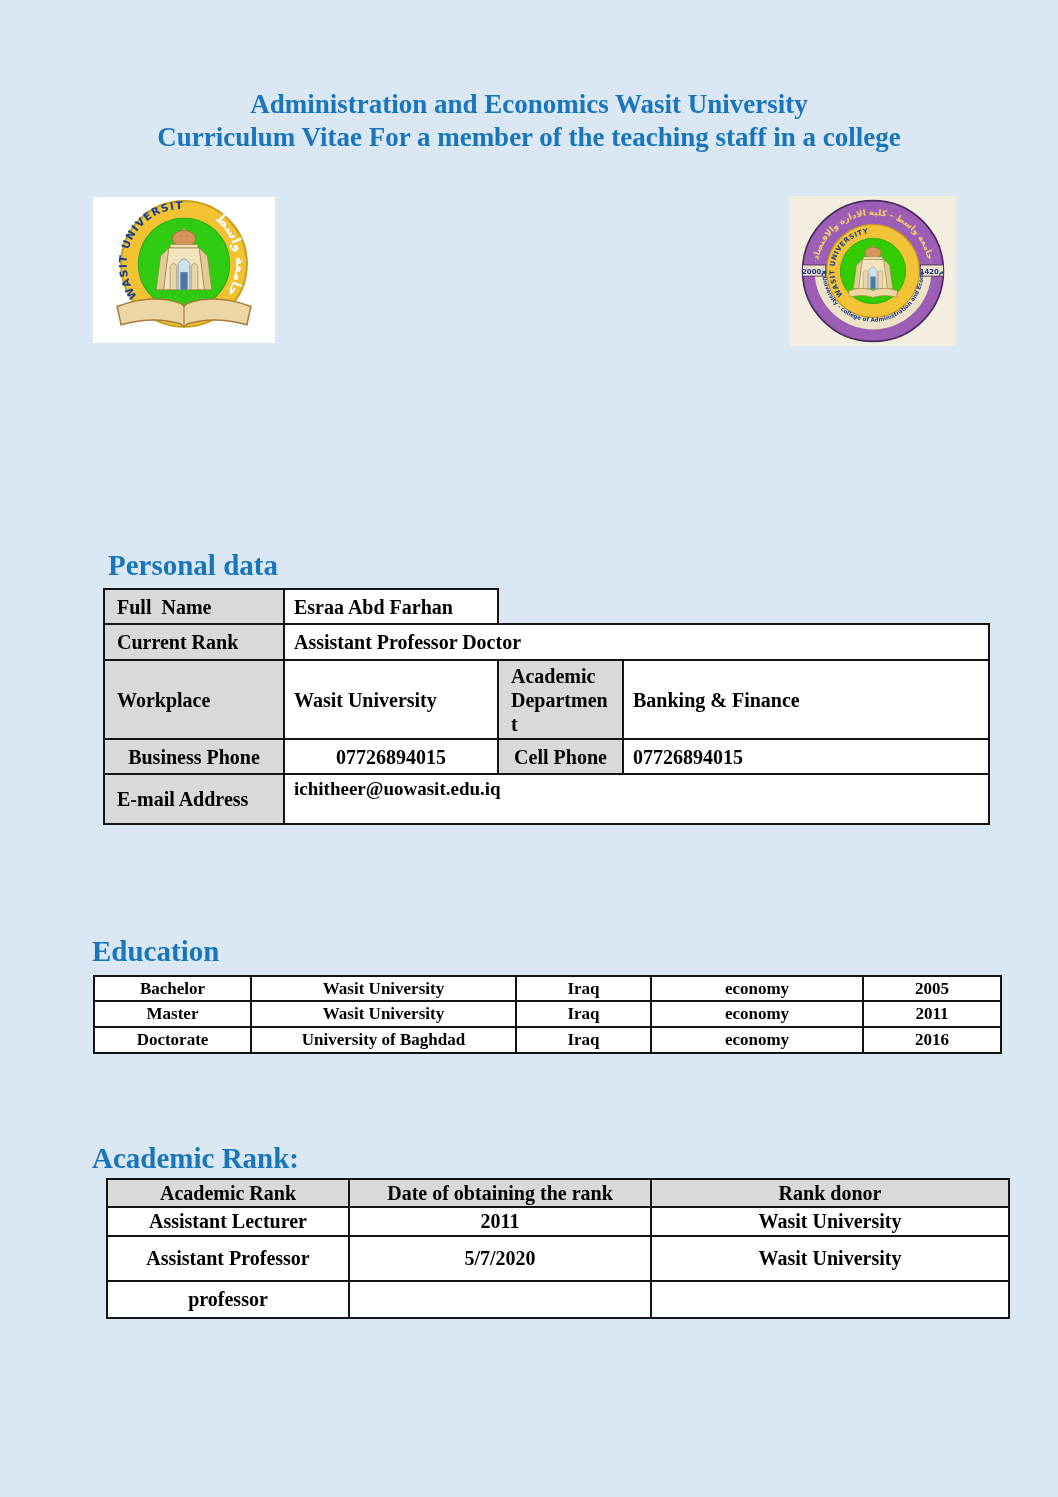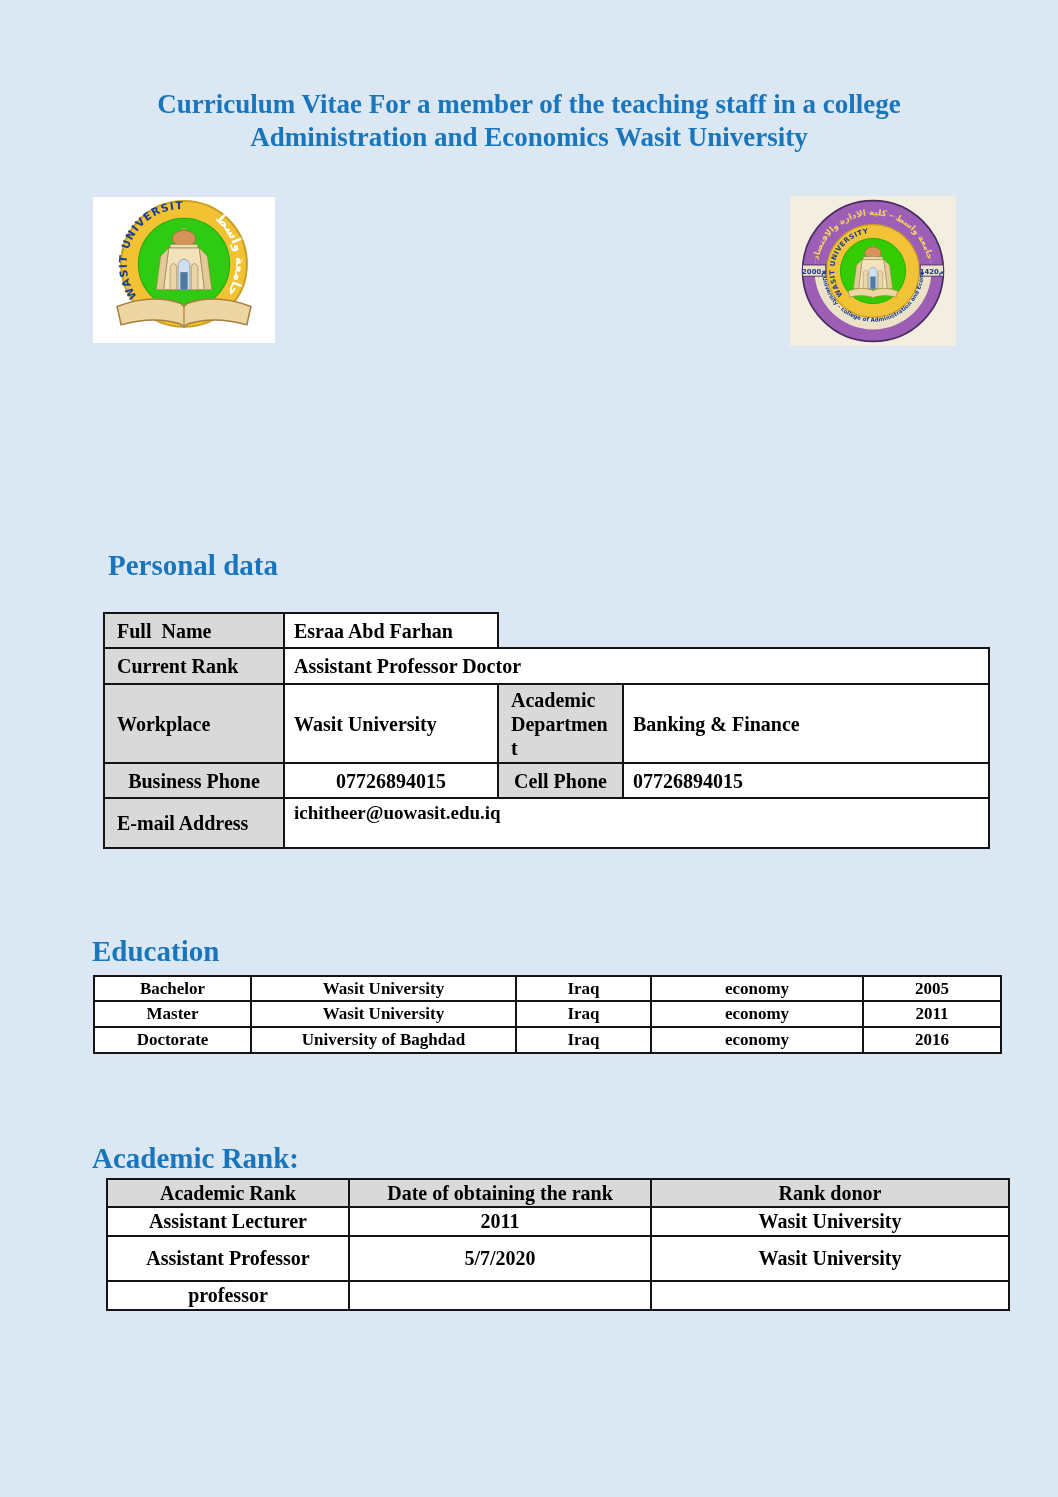--- a/index.html
+++ b/index.html
@@ -31,43 +31,43 @@
   table { border-collapse:collapse; table-layout:fixed; position:absolute; background:transparent; }
   td, th {
     border:2px solid #141414; color:#000; font-weight:bold;
     overflow:hidden; padding:0 6px; box-sizing:border-box;
   }
   .gray { background:#d9d9d9; }
   .white { background:#ffffff; }
   .noborder { border:none; background:transparent; }
 
   
-  .t-personal { left:103px; top:612px; width:885px; font-size:20px; }
+  .t-personal { left:103px; top:588px; width:885px; font-size:20px; }
   .t-personal td { line-height:24px; }
   .t-personal .lbl { padding-left:12px; white-space:pre-wrap; }
   .t-personal .val { padding-left:9px;margin-left:8px; }
   .t-personal .ctr { text-align:center; }
   .t-personal .brk { word-break:break-all; text-align:left; padding:0 12px; }
   .t-personal .top { vertical-align:top; padding-top:2px; }
 
   
   .t-education { left:93px; top:975px; width:907px; }
   .t-education th { font-size:20px; line-height:28px; text-align:center; vertical-align:middle; }
   .t-education td { font-size:17px; text-align:center; vertical-align:middle; }
 
   
   .t-academic { left:106px; top:1178px; width:902px; }
   .t-academic th, .t-academic td { font-size:20px; text-align:center; vertical-align:middle; }
 </style>
 </head>
 <body>
 
 <div class="doc-title">
+  <div>Administration and Economics Wasit University</div>
   <div>Curriculum Vitae For a member of the teaching staff in a college</div>
-  <div>Administration and Economics Wasit University</div>
 </div>
 
 <div class="logo-box logo-left">
   <svg width="170" height="142" viewBox="0 0 164 140">
     <defs>
       <path id="lp-ring" d="M 36,96 A 54,54 0 0 1 82,10" fill="none"></path>
       <path id="lp-ar" d="M 112,20 A 54,54 0 0 1 122,96" fill="none"></path>
     </defs>
     <circle cx="82" cy="64" r="62" fill="#f3c233" stroke="#c9a125" stroke-width="2"></circle>
     <circle cx="82" cy="64" r="45" fill="#2fcb12" stroke="#27a80e" stroke-width="1"></circle>
@@ -225,19 +225,19 @@
   <tr style="height:29px">
     <td class="white">Assistant Lecturer</td>
     <td class="white">2011</td>
     <td class="white">Wasit University</td>
   </tr>
   <tr style="height:45px">
     <td class="white">Assistant Professor</td>
     <td class="white">5/7/2020</td>
     <td class="white">Wasit University</td>
   </tr>
-  <tr style="height:29px">
+  <tr style="height:37px">
     <td class="white">professor</td>
     <td class="white"></td>
     <td class="white"></td>
   </tr>
 </tbody>
   </table>
 
 </body></html>

